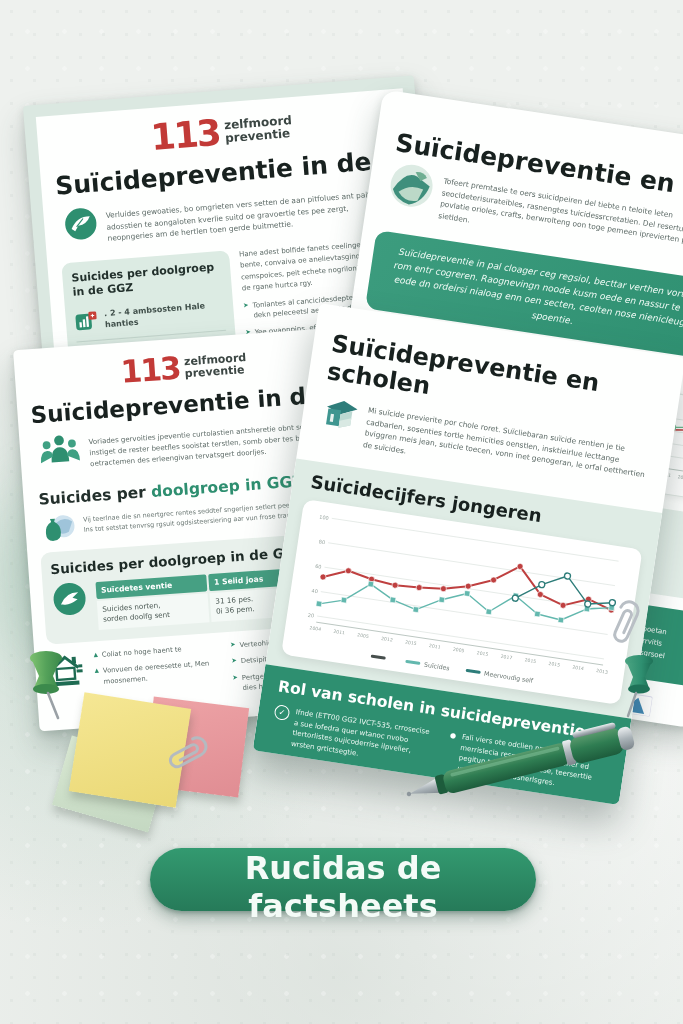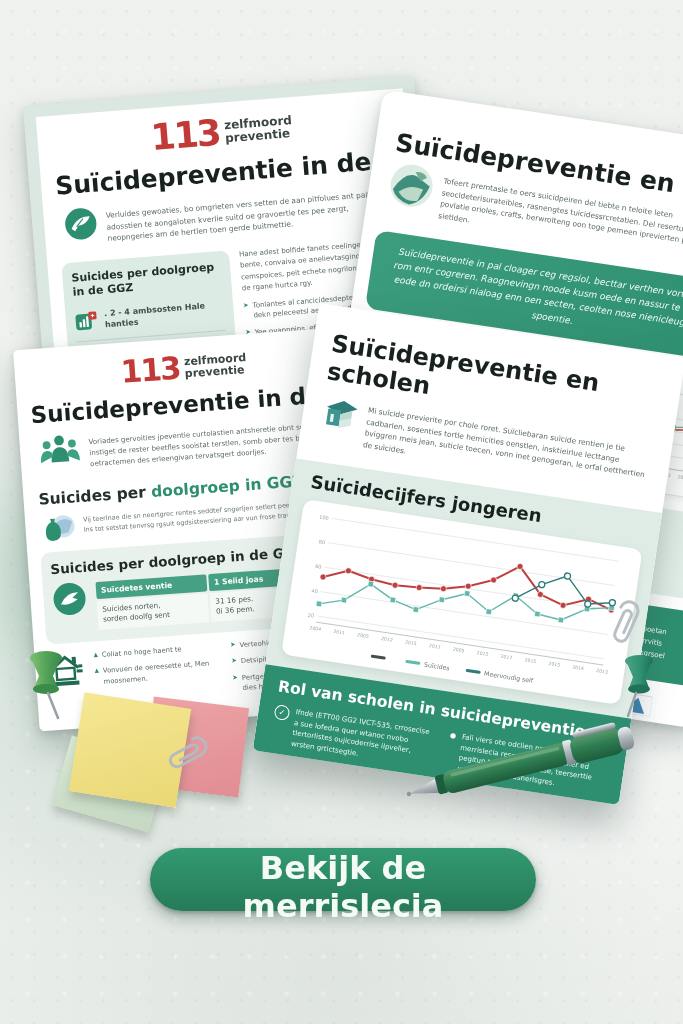--- a/index.html
+++ b/index.html
@@ -587,14 +587,14 @@
     <circle cx="7" cy="24" r="2.2" fill="#8d969c"></circle>
     <rect x="36" y="13" width="10" height="19" rx="3" fill="#1d5c3c"></rect>
     <rect x="44" y="11" width="128" height="23" rx="8" fill="url(#penb)"></rect>
     <rect x="168" y="10" width="9" height="25" rx="2" fill="url(#pens)"></rect>
     <rect x="175" y="9" width="52" height="27" rx="9" fill="url(#penb)"></rect>
     <rect x="224" y="11" width="14" height="23" rx="6" fill="url(#pens)"></rect>
     <rect x="180" y="4" width="44" height="6" rx="3" fill="url(#pens)"></rect>
     <rect x="52" y="14" width="112" height="3.5" rx="1.7" fill="#7fbf97" opacity=".55"></rect>
   </svg>
 
-  <button class="cta">Bekijk de merrislecia</button>
+  <button class="cta">Rucidas de factsheets</button>
 </div>
 
 </body></html>

